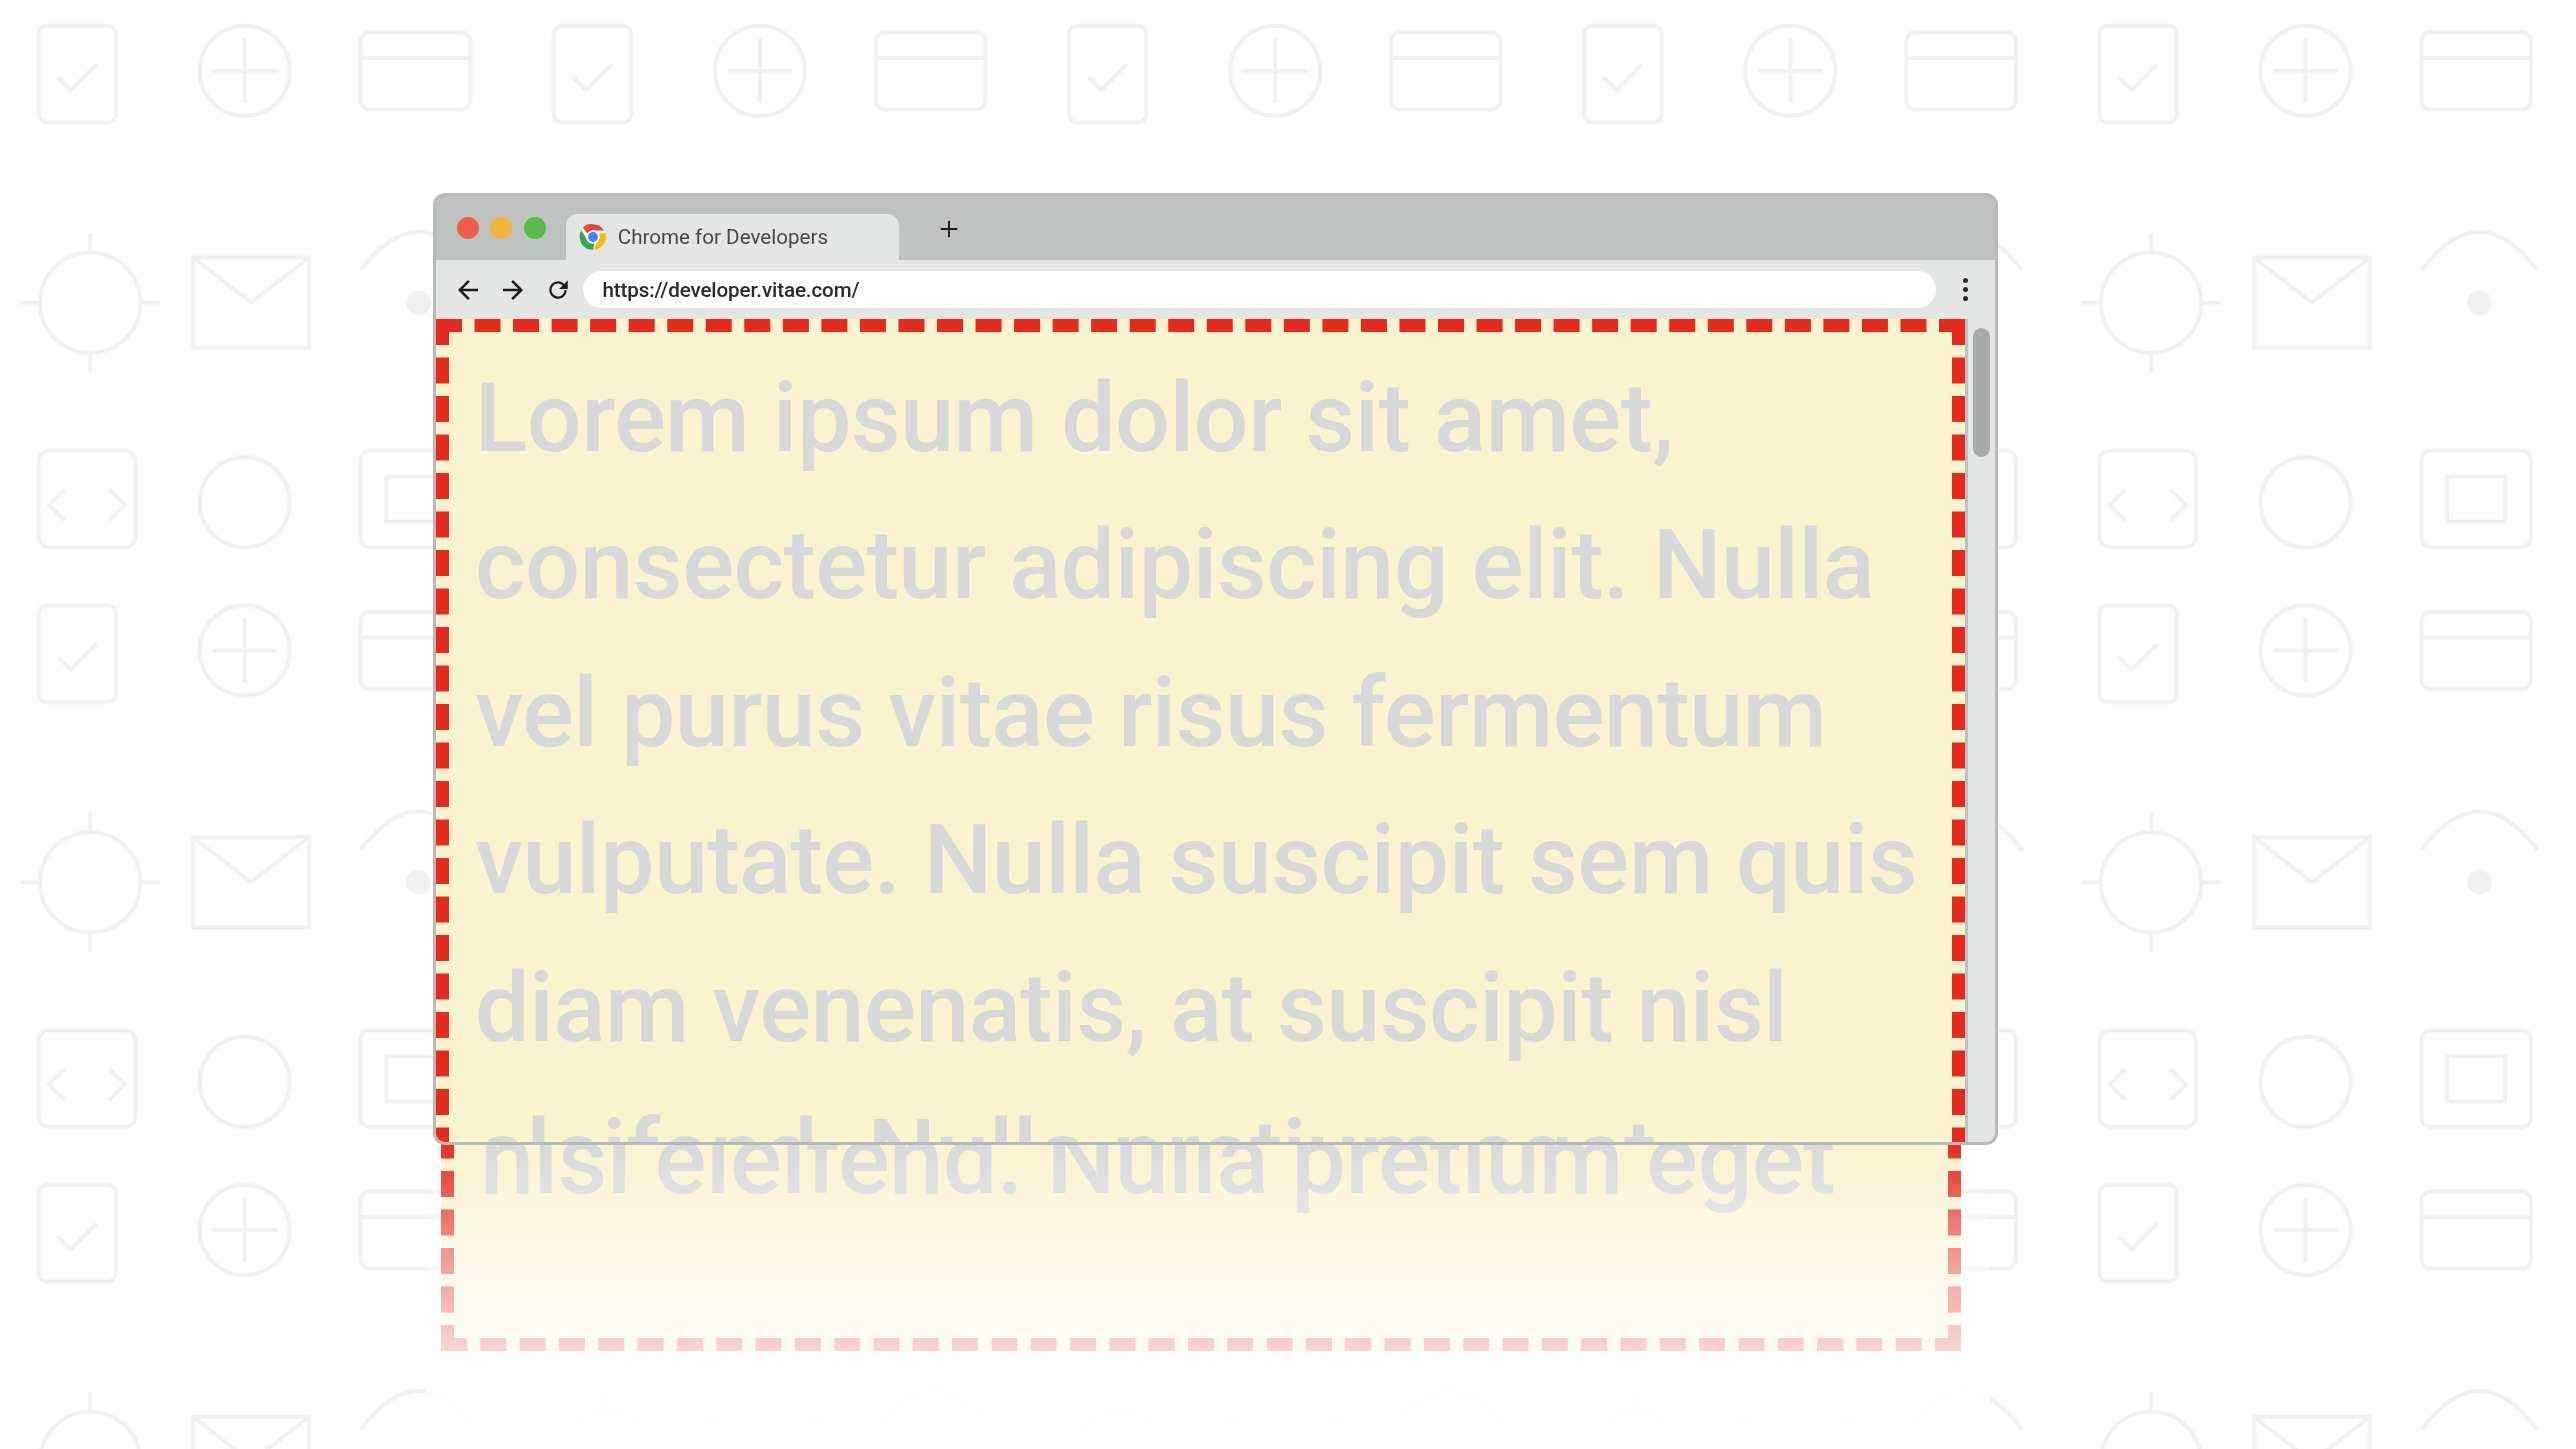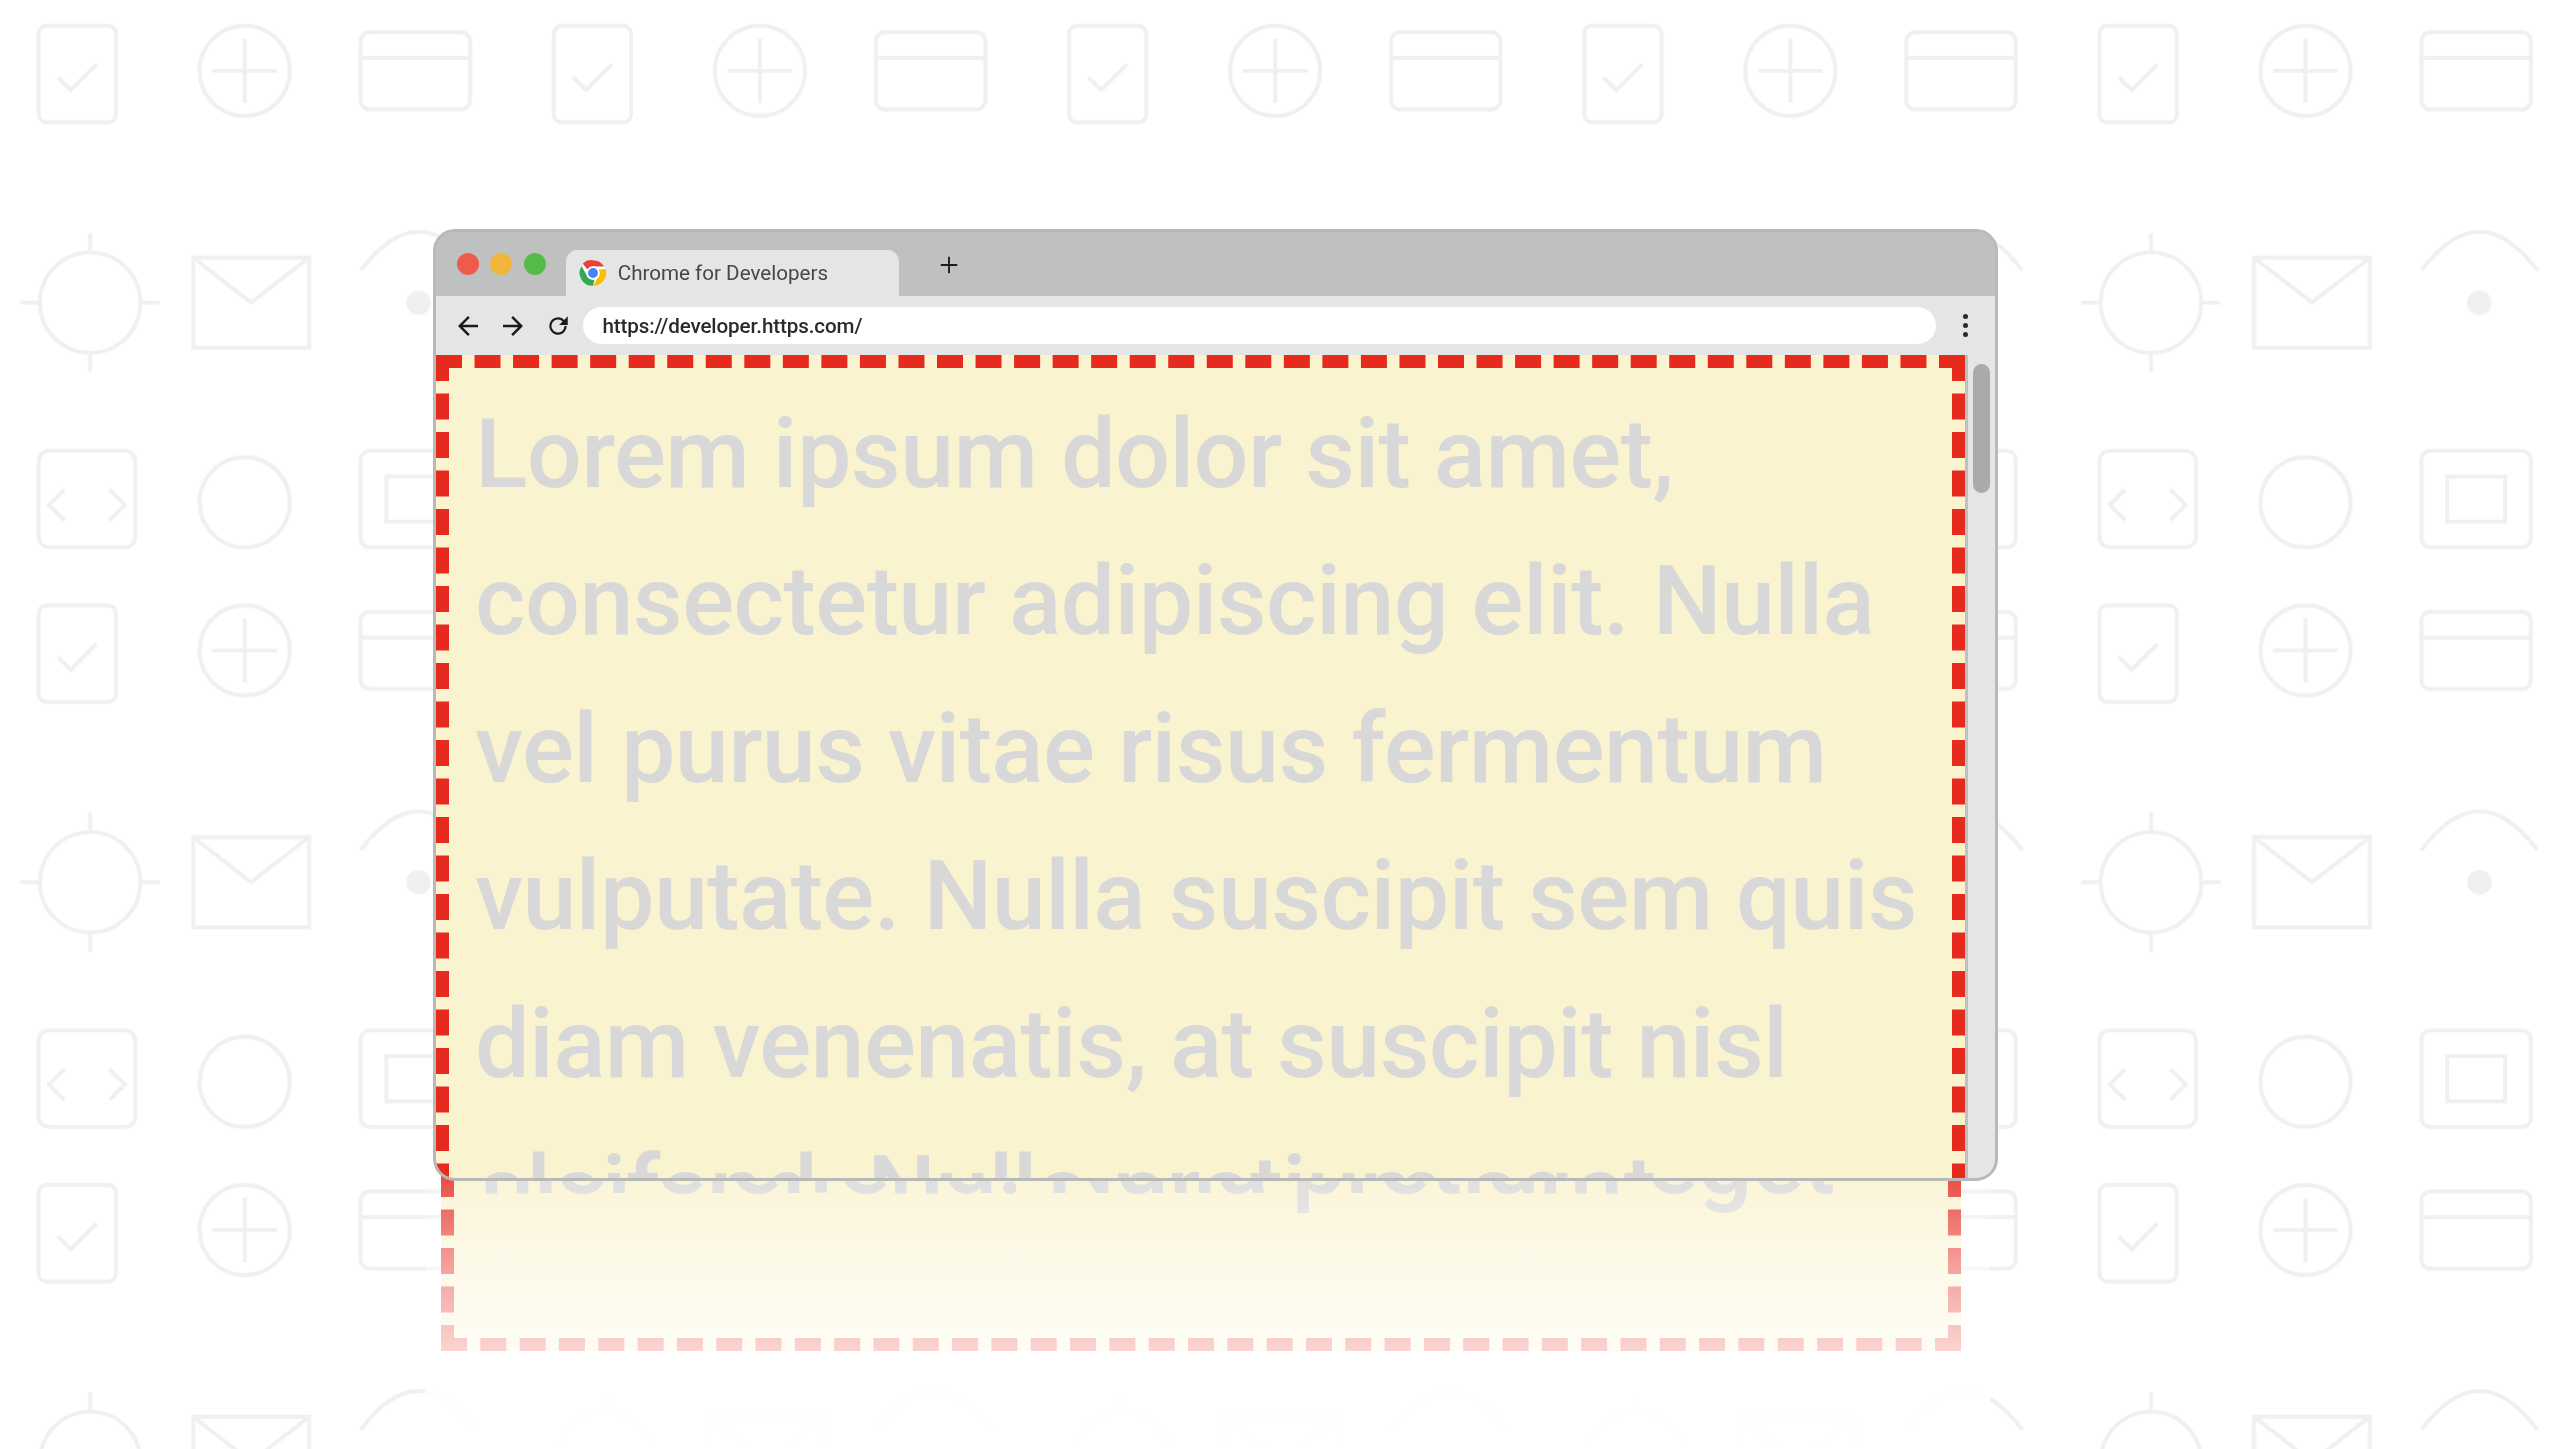--- a/index.html
+++ b/index.html
@@ -69,25 +69,24 @@
   }
 
   
   .browser {
     position: absolute;
     left: 433px;
     top: 193px;
     width: 1565px;
     height: 952px;
     border: 3.2px solid #b8b9b9;
-    border-radius: 22px;
+    border-radius: 12px;
     background: #bfc0c0;
     overflow: hidden;
     box-sizing: border-box;
-    margin-top: 36px;
   }
 
   .tab-strip {
     height: 64px;
     background: #bfc0c0;
     display: flex;
     align-items: flex-end;
     padding-left: 15.5px;
     position: relative;
   }
@@ -305,21 +304,21 @@
             <path d="M4 13h12.17l-5.59 5.59L12 20l8-8-8-8-1.41 1.41L16.17 11H4z" fill="currentColor"></path>
           </svg>
       </div>
       <div class="nav-btn reload">
         <svg viewBox="0 0 24 24">
             <path d="M17.65 6.35A8 8 0 1 0 20 12h-2a6 6 0 1 1-1.76-4.24L13 11h8V3l-3.35 3.35z" fill="currentColor"></path>
           </svg>
       </div>
 
       <div class="omnibox">
-        <span class="urltext">https://developer.https.com/</span>
+        <span class="urltext">https://developer.vitae.com/</span>
       </div>
 
       <div class="overflow-menu">
         <span></span>
           <span></span>
           <span></span>
       </div>
     </div>
 
     <div class="viewport">

